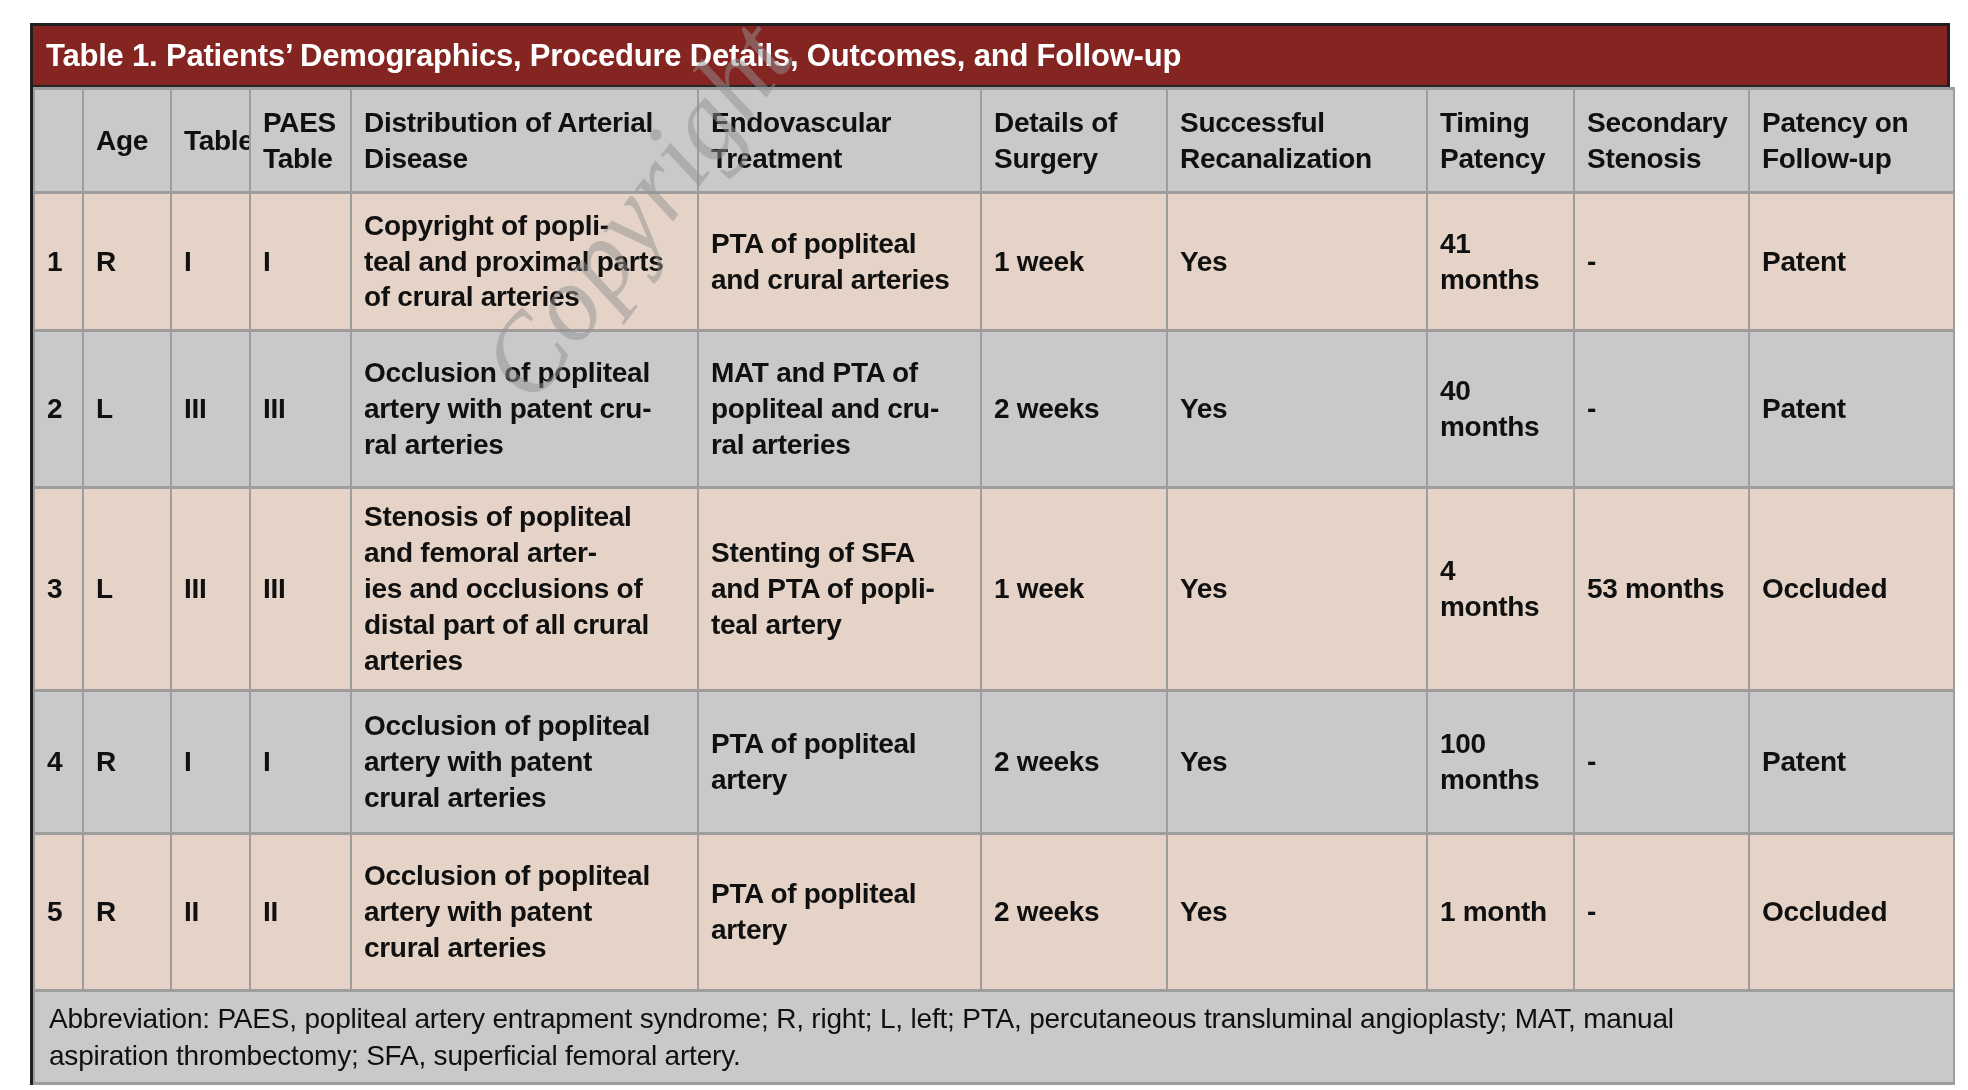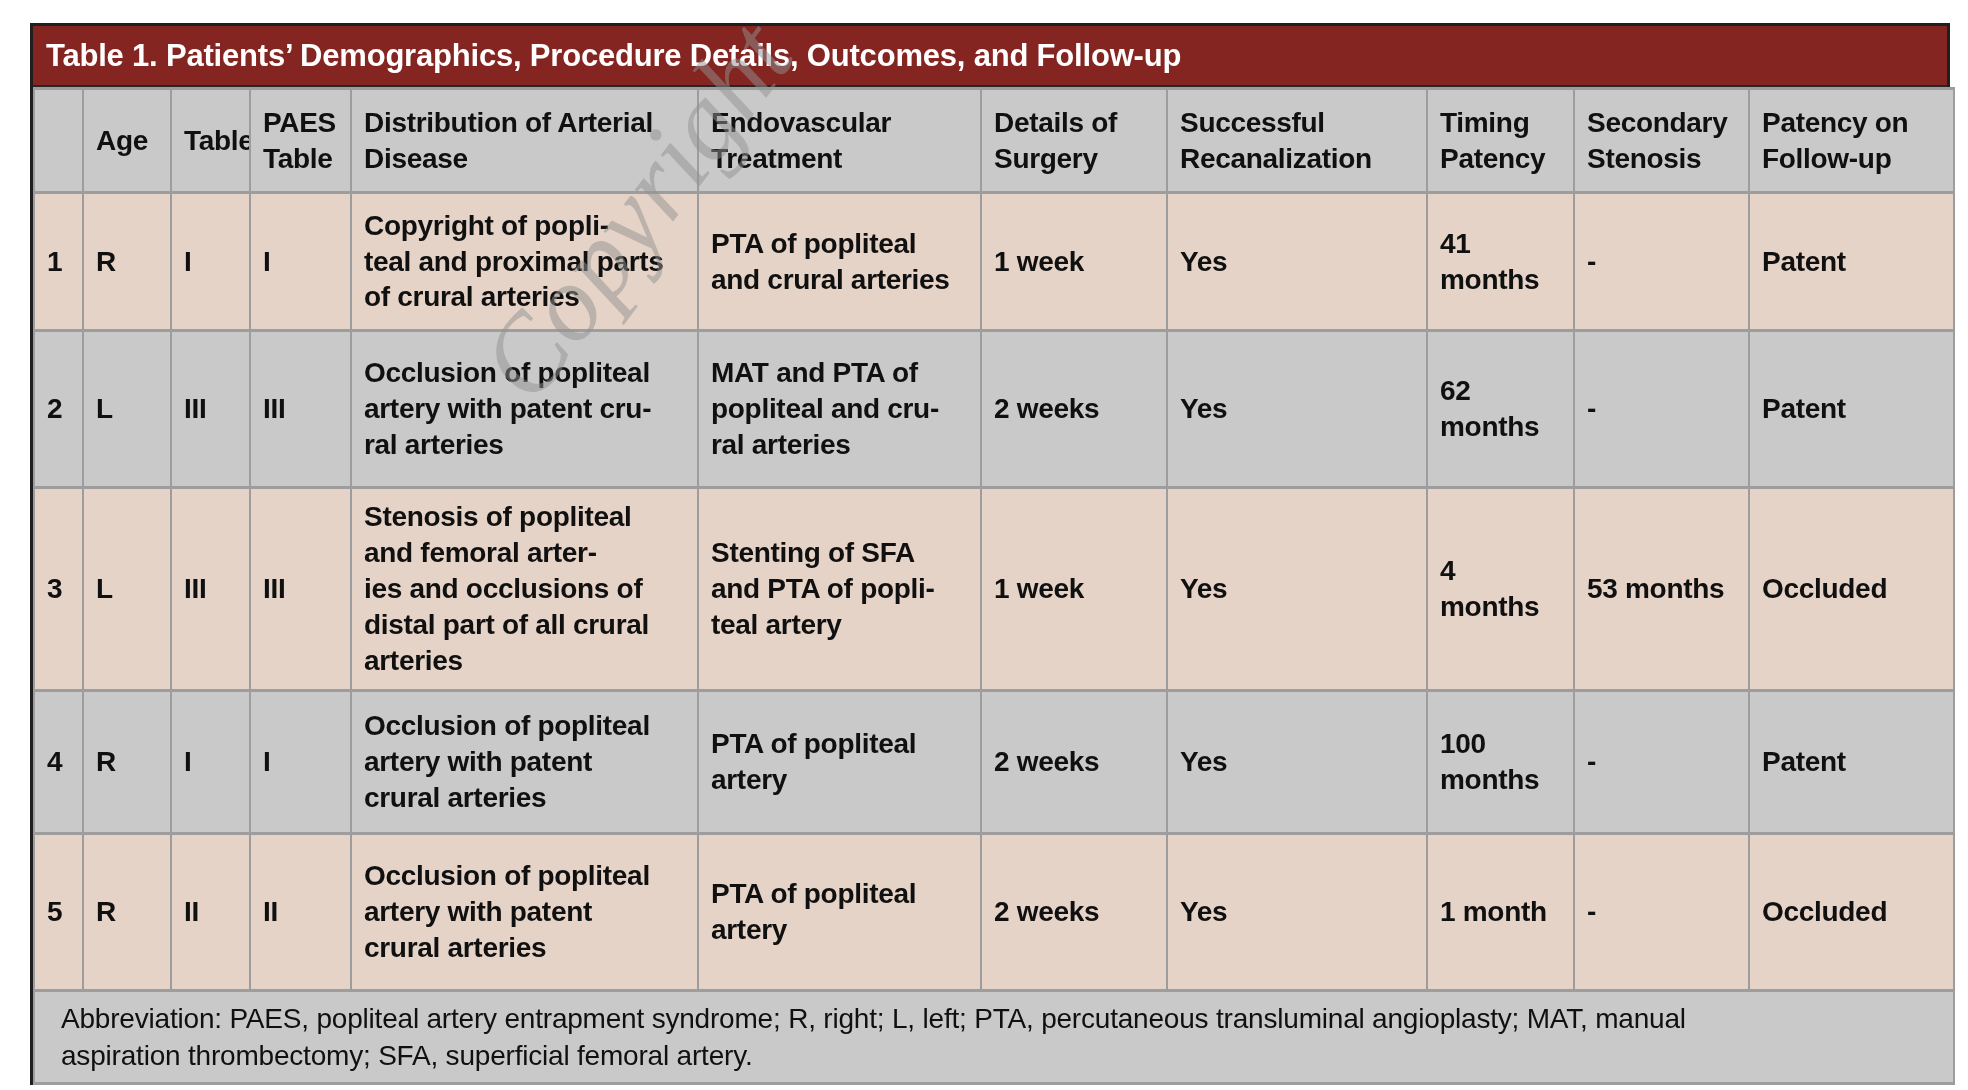--- a/index.html
+++ b/index.html
@@ -62,21 +62,21 @@
   tr.r2{ height:203px; }
   tr.r3{ height:143px; }
   tr.r4{ height:157px; }
   tr.foot-row{ height:93px; }
   tr.foot-row td{
     background:#c9c9c9;
     font-weight:normal;
     font-size:28px;
     letter-spacing:-0.2px;
     line-height:1.33;
-    padding:8px 26px;
+    padding:8px 14px;
     margin-left:24px;
   }
   .watermark{
     position:absolute;
     left:455px; top:348px;
     font-family:"Liberation Serif", serif;
     font-style:italic;
     font-size:108px;
     color:rgba(145,145,145,0.5);
     transform:rotate(-53deg);
@@ -156,21 +156,21 @@
       <td>III</td>
       <td>III</td>
       <td>Occlusion of popliteal
 artery with patent cru-
 ral arteries</td>
       <td>MAT and PTA of
 popliteal and cru-
 ral arteries</td>
       <td>2 weeks</td>
       <td>Yes</td>
-      <td>62
+      <td>40
 months</td>
       <td>-</td>
       <td>Patent</td>
     </tr>
 
     <tr class="pink r2">
       <td class="rownum">3</td>
       <td>L</td>
       <td>III</td>
       <td>III</td>

